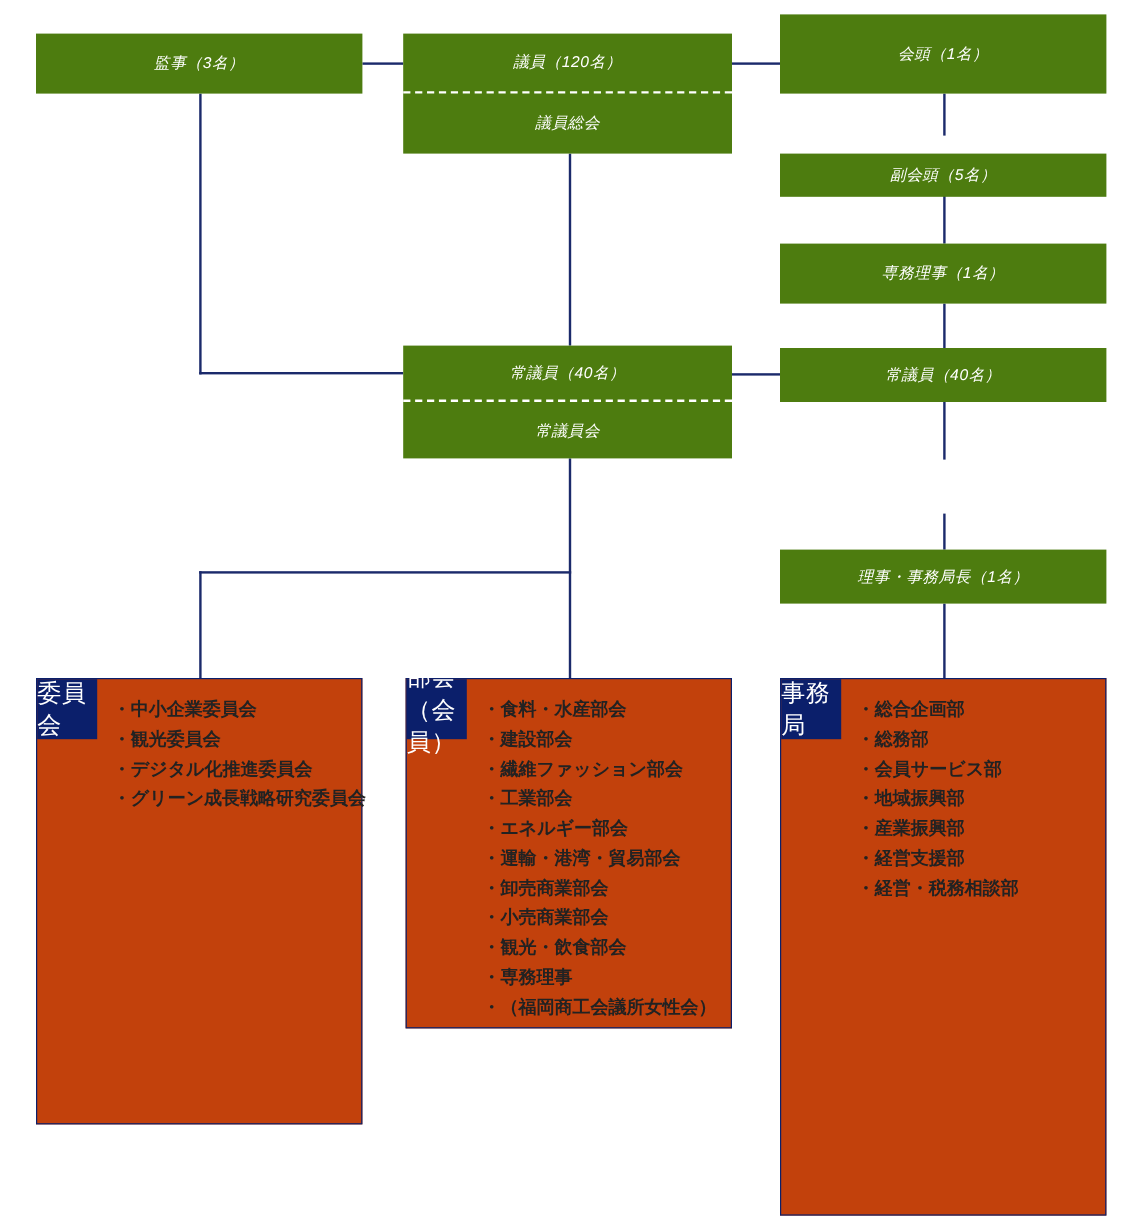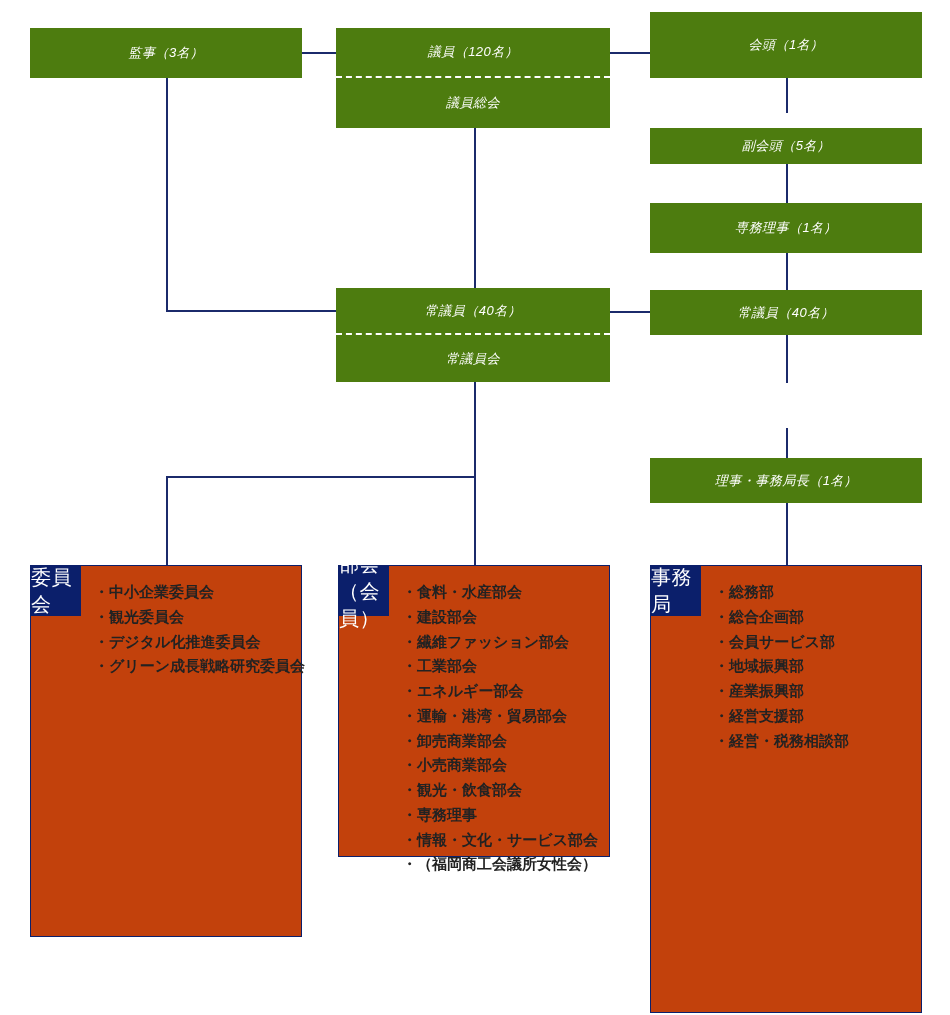--- a/index.html
+++ b/index.html
@@ -190,32 +190,31 @@
         <li>食料・水産部会</li>
         <li>建設部会</li>
         <li>繊維ファッション部会</li>
         <li>工業部会</li>
         <li>エネルギー部会</li>
         <li>運輸・港湾・貿易部会</li>
         <li>卸売商業部会</li>
         <li>小売商業部会</li>
         <li>観光・飲食部会</li>
         <li>専務理事</li>
-        <li>情報・文化・サービス部会</li>
         <li>（福岡商工会議所女性会）</li>
       </ul>
     </div>
   </div>
 
   <div class="panel" style="left:650px; top:565px; width:272px; height:448px;">
     <div class="panel-header">事務局</div>
     <div class="panel-body">
       <ul>
+        <li>総合企画部</li>
         <li>総務部</li>
-        <li>総合企画部</li>
         <li>会員サービス部</li>
         <li>地域振興部</li>
         <li>産業振興部</li>
         <li>経営支援部</li>
         <li>経営・税務相談部</li>
       </ul>
     </div>
   </div>
 
 </div>

